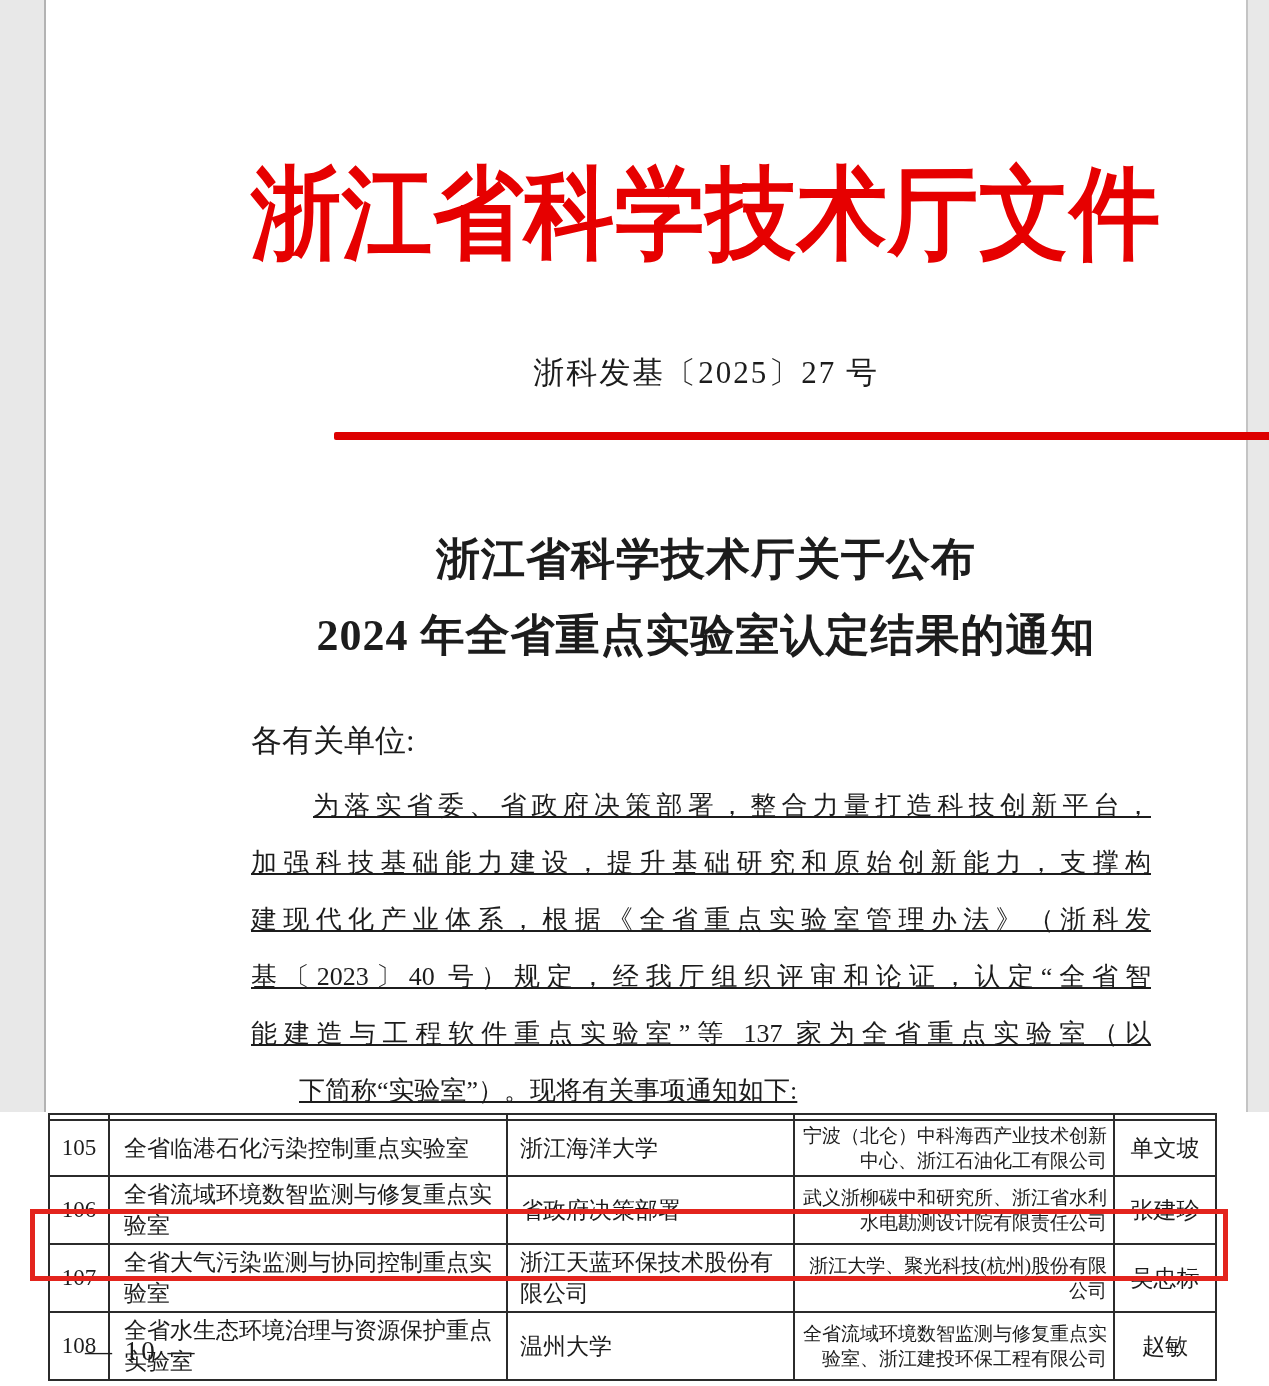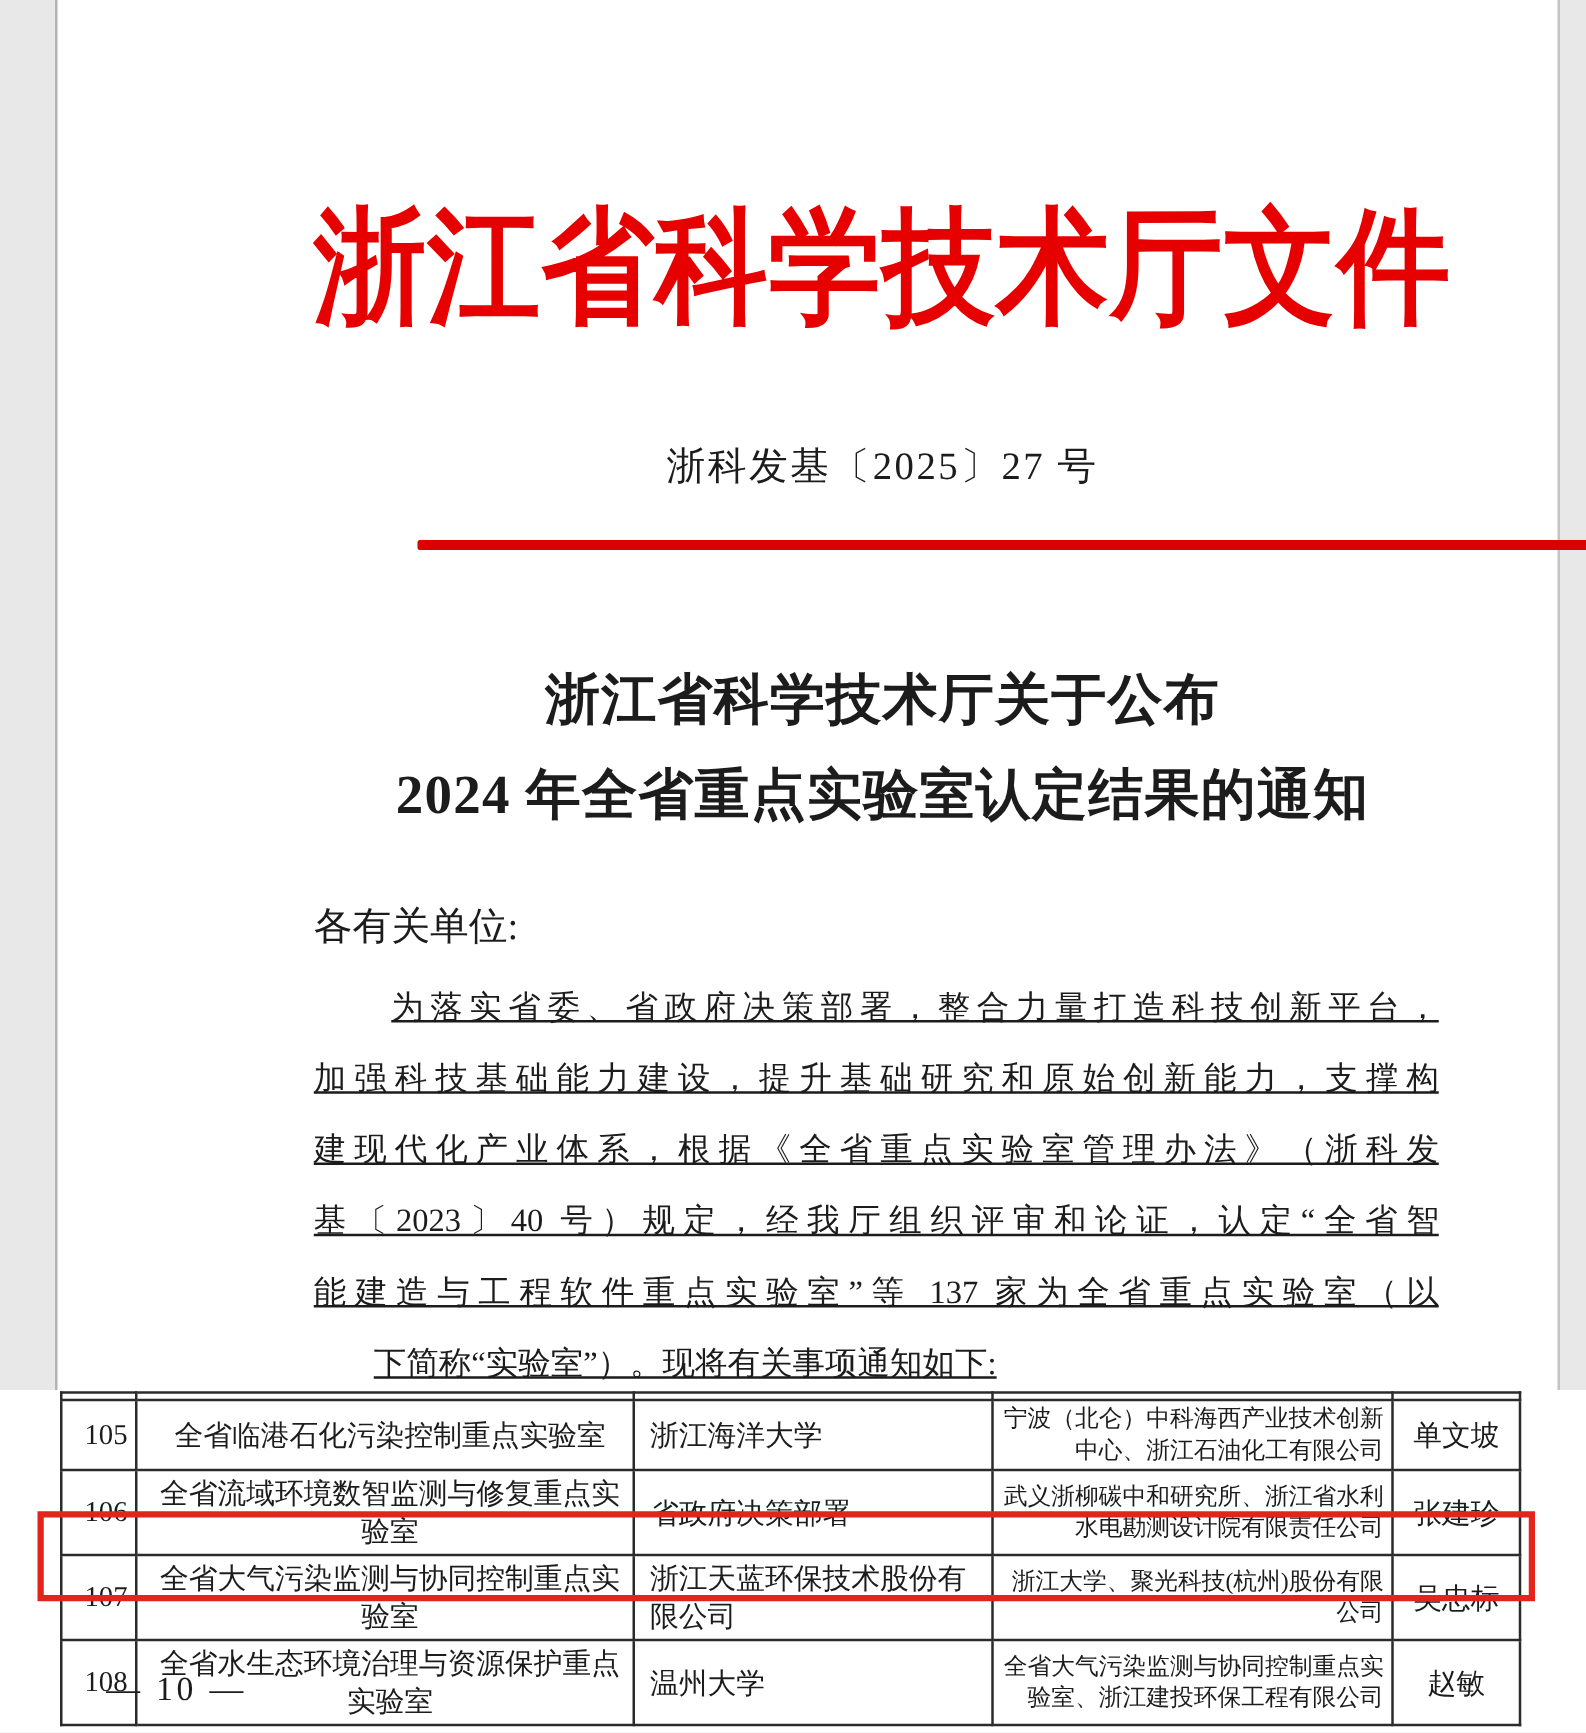--- a/index.html
+++ b/index.html
@@ -79,22 +79,22 @@
     padding:2px 6px;
     vertical-align:middle;
     overflow:hidden;
   }
   .lab-table tr.sliver td{height:4px;padding:0;border-bottom-width:2px;}
   .lab-table col.c-no{width:60px;}
   .lab-table col.c-lab{width:398px;}
   .lab-table col.c-inst{width:287px;}
   .lab-table col.c-part{width:320px;}
   .lab-table col.c-dir{width:102px;}
-  .lab-table td.no{text-align:right;height:50px;border-radius:13px;}
-  .lab-table td.lab{text-align:center;padding-left:14px;}
+  .lab-table td.no{text-align:center;height:50px;border-radius:13px;}
+  .lab-table td.lab{text-align:left;padding-left:14px;}
   .lab-table td.inst{text-align:left;padding-left:12px;margin-left:36px;}
   .lab-table td.part{font-size:19px;line-height:25px;padding:2px 6px;text-align:right;}
   .lab-table td.dir{text-align:center;margin-top:13px;}
 
   .highlight-box{
     position:absolute;left:30px;top:97px;width:1188px;height:62px;
     border:5px solid #e3241d;
     background:transparent;
     pointer-events:none;
   }
@@ -165,21 +165,21 @@
           <td class="no">107</td>
           <td class="lab">全省大气污染监测与协同控制重点实验室</td>
           <td class="inst">浙江天蓝环保技术股份有限公司</td>
           <td class="part">浙江大学、聚光科技(杭州)股份有限公司</td>
           <td class="dir">吴忠标</td>
         </tr>
         <tr>
           <td class="no">108</td>
           <td class="lab">全省水生态环境治理与资源保护重点实验室</td>
           <td class="inst">温州大学</td>
-          <td class="part">全省大气污染监测与协同控制重点实验室、浙江建投环保工程有限公司</td>
+          <td class="part">全省流域环境数智监测与修复重点实验室、浙江建投环保工程有限公司</td>
           <td class="dir">赵敏</td>
         </tr>
       </tbody>
     </table>
 
     <div class="highlight-box"></div>
 
     <div class="page-number">— 10 —</div>
   </div>
 

